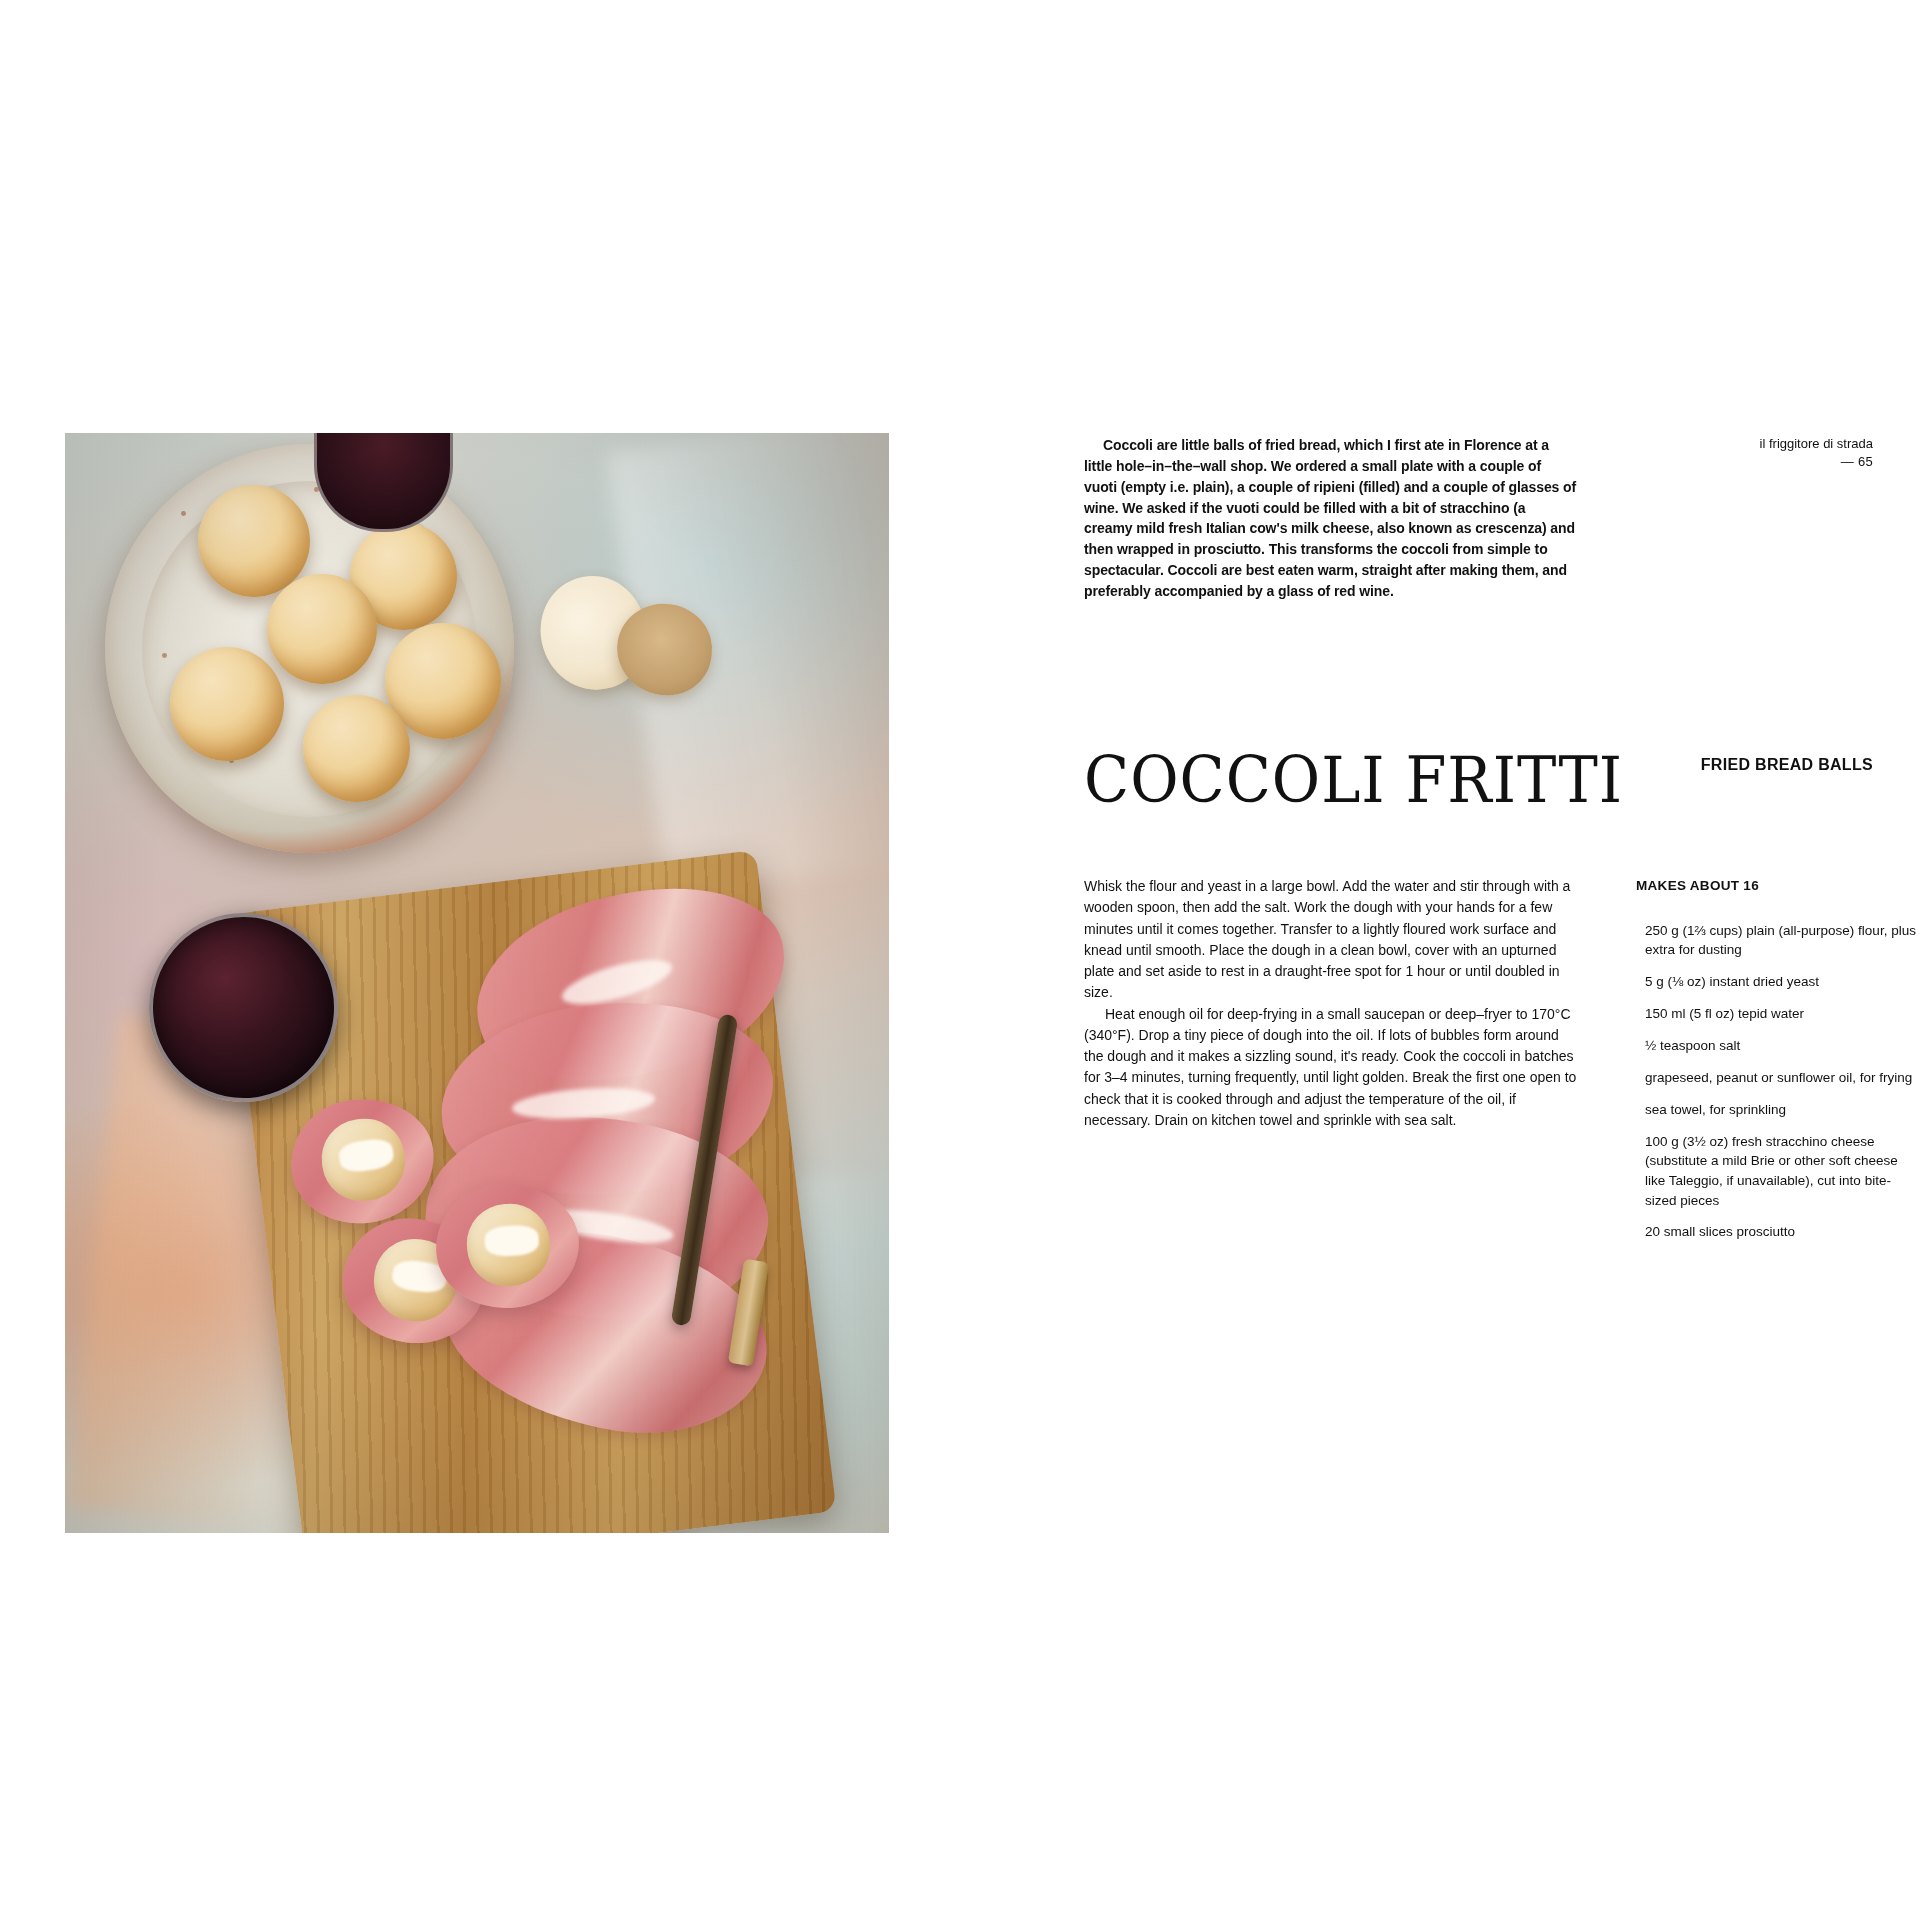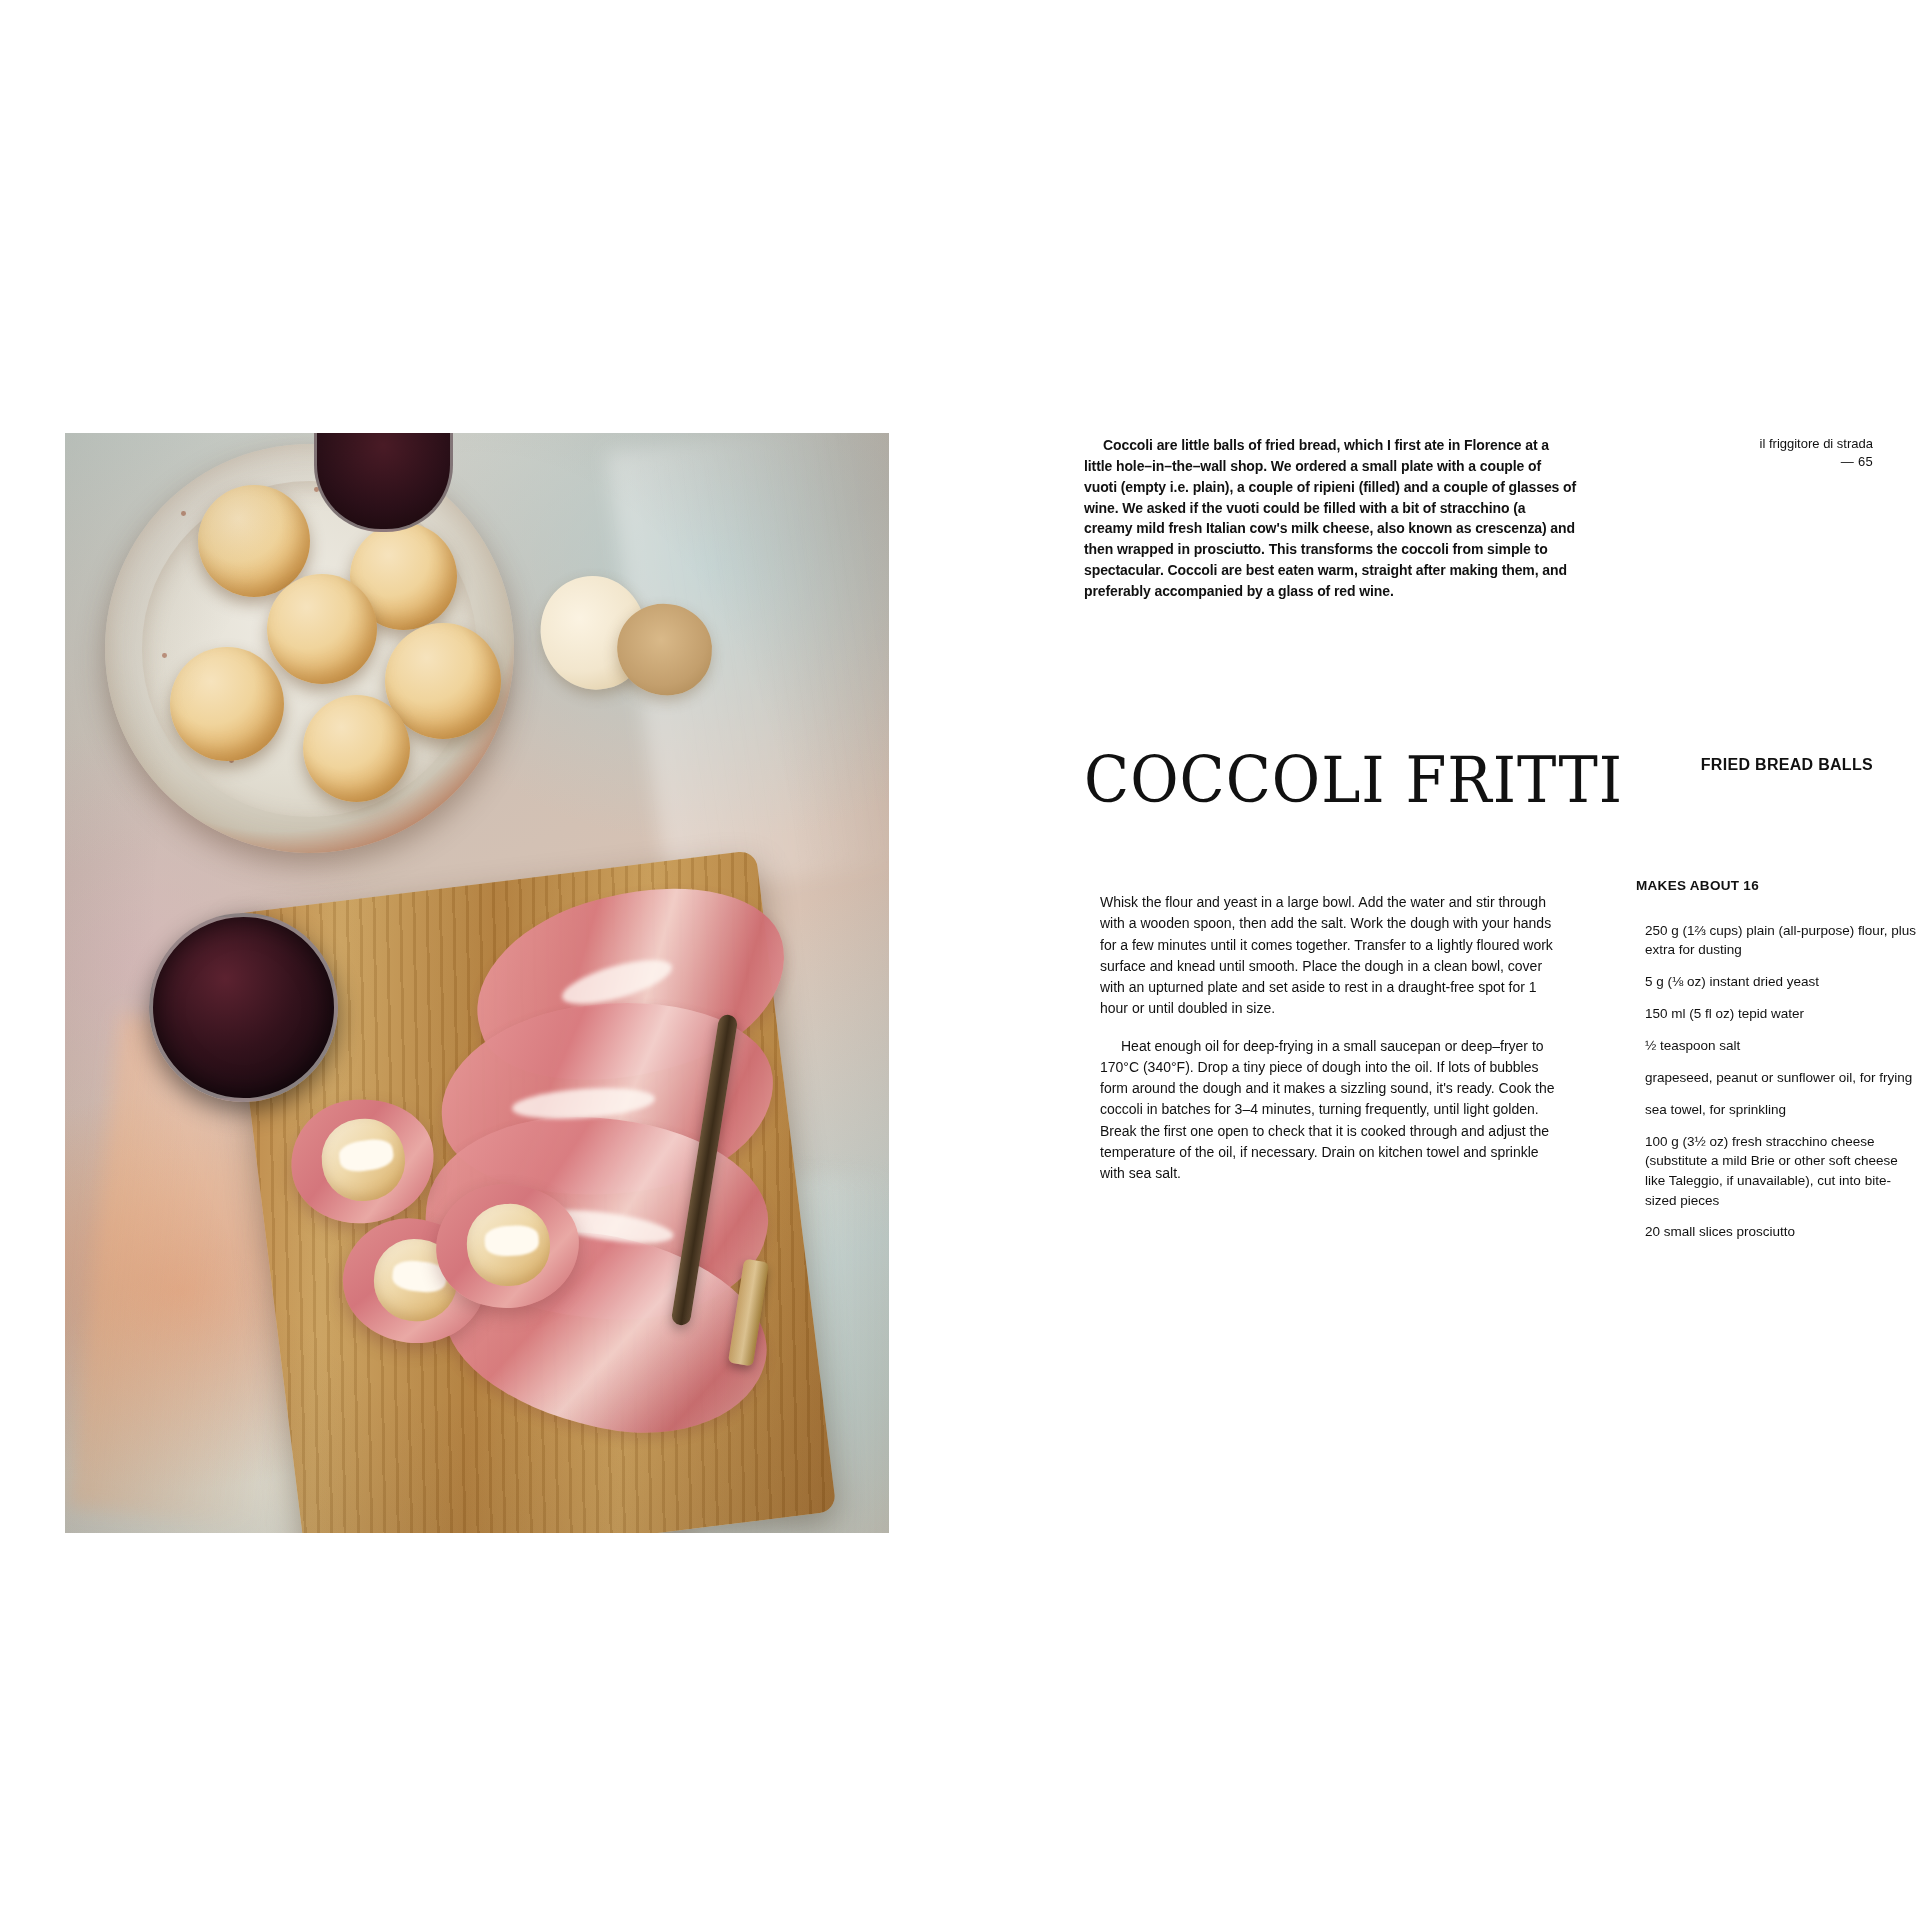--- a/index.html
+++ b/index.html
@@ -292,21 +292,21 @@
 
   .method {
     position: absolute;
     left: 0;
     top: 458px;
     width: 495px;
     font-size: 14px;
     line-height: 1.52;
     color: #111;
   }
-  .method p { margin: 16px; }
+  .method p { margin: 0; }
   .method p + p { text-indent: 21px; }
 
   .sidebar {
     position: absolute;
     left: 552px;
     top: 458px;
     width: 285px;
     font-size: 13.5px;
     line-height: 1.45;
     color: #111;

